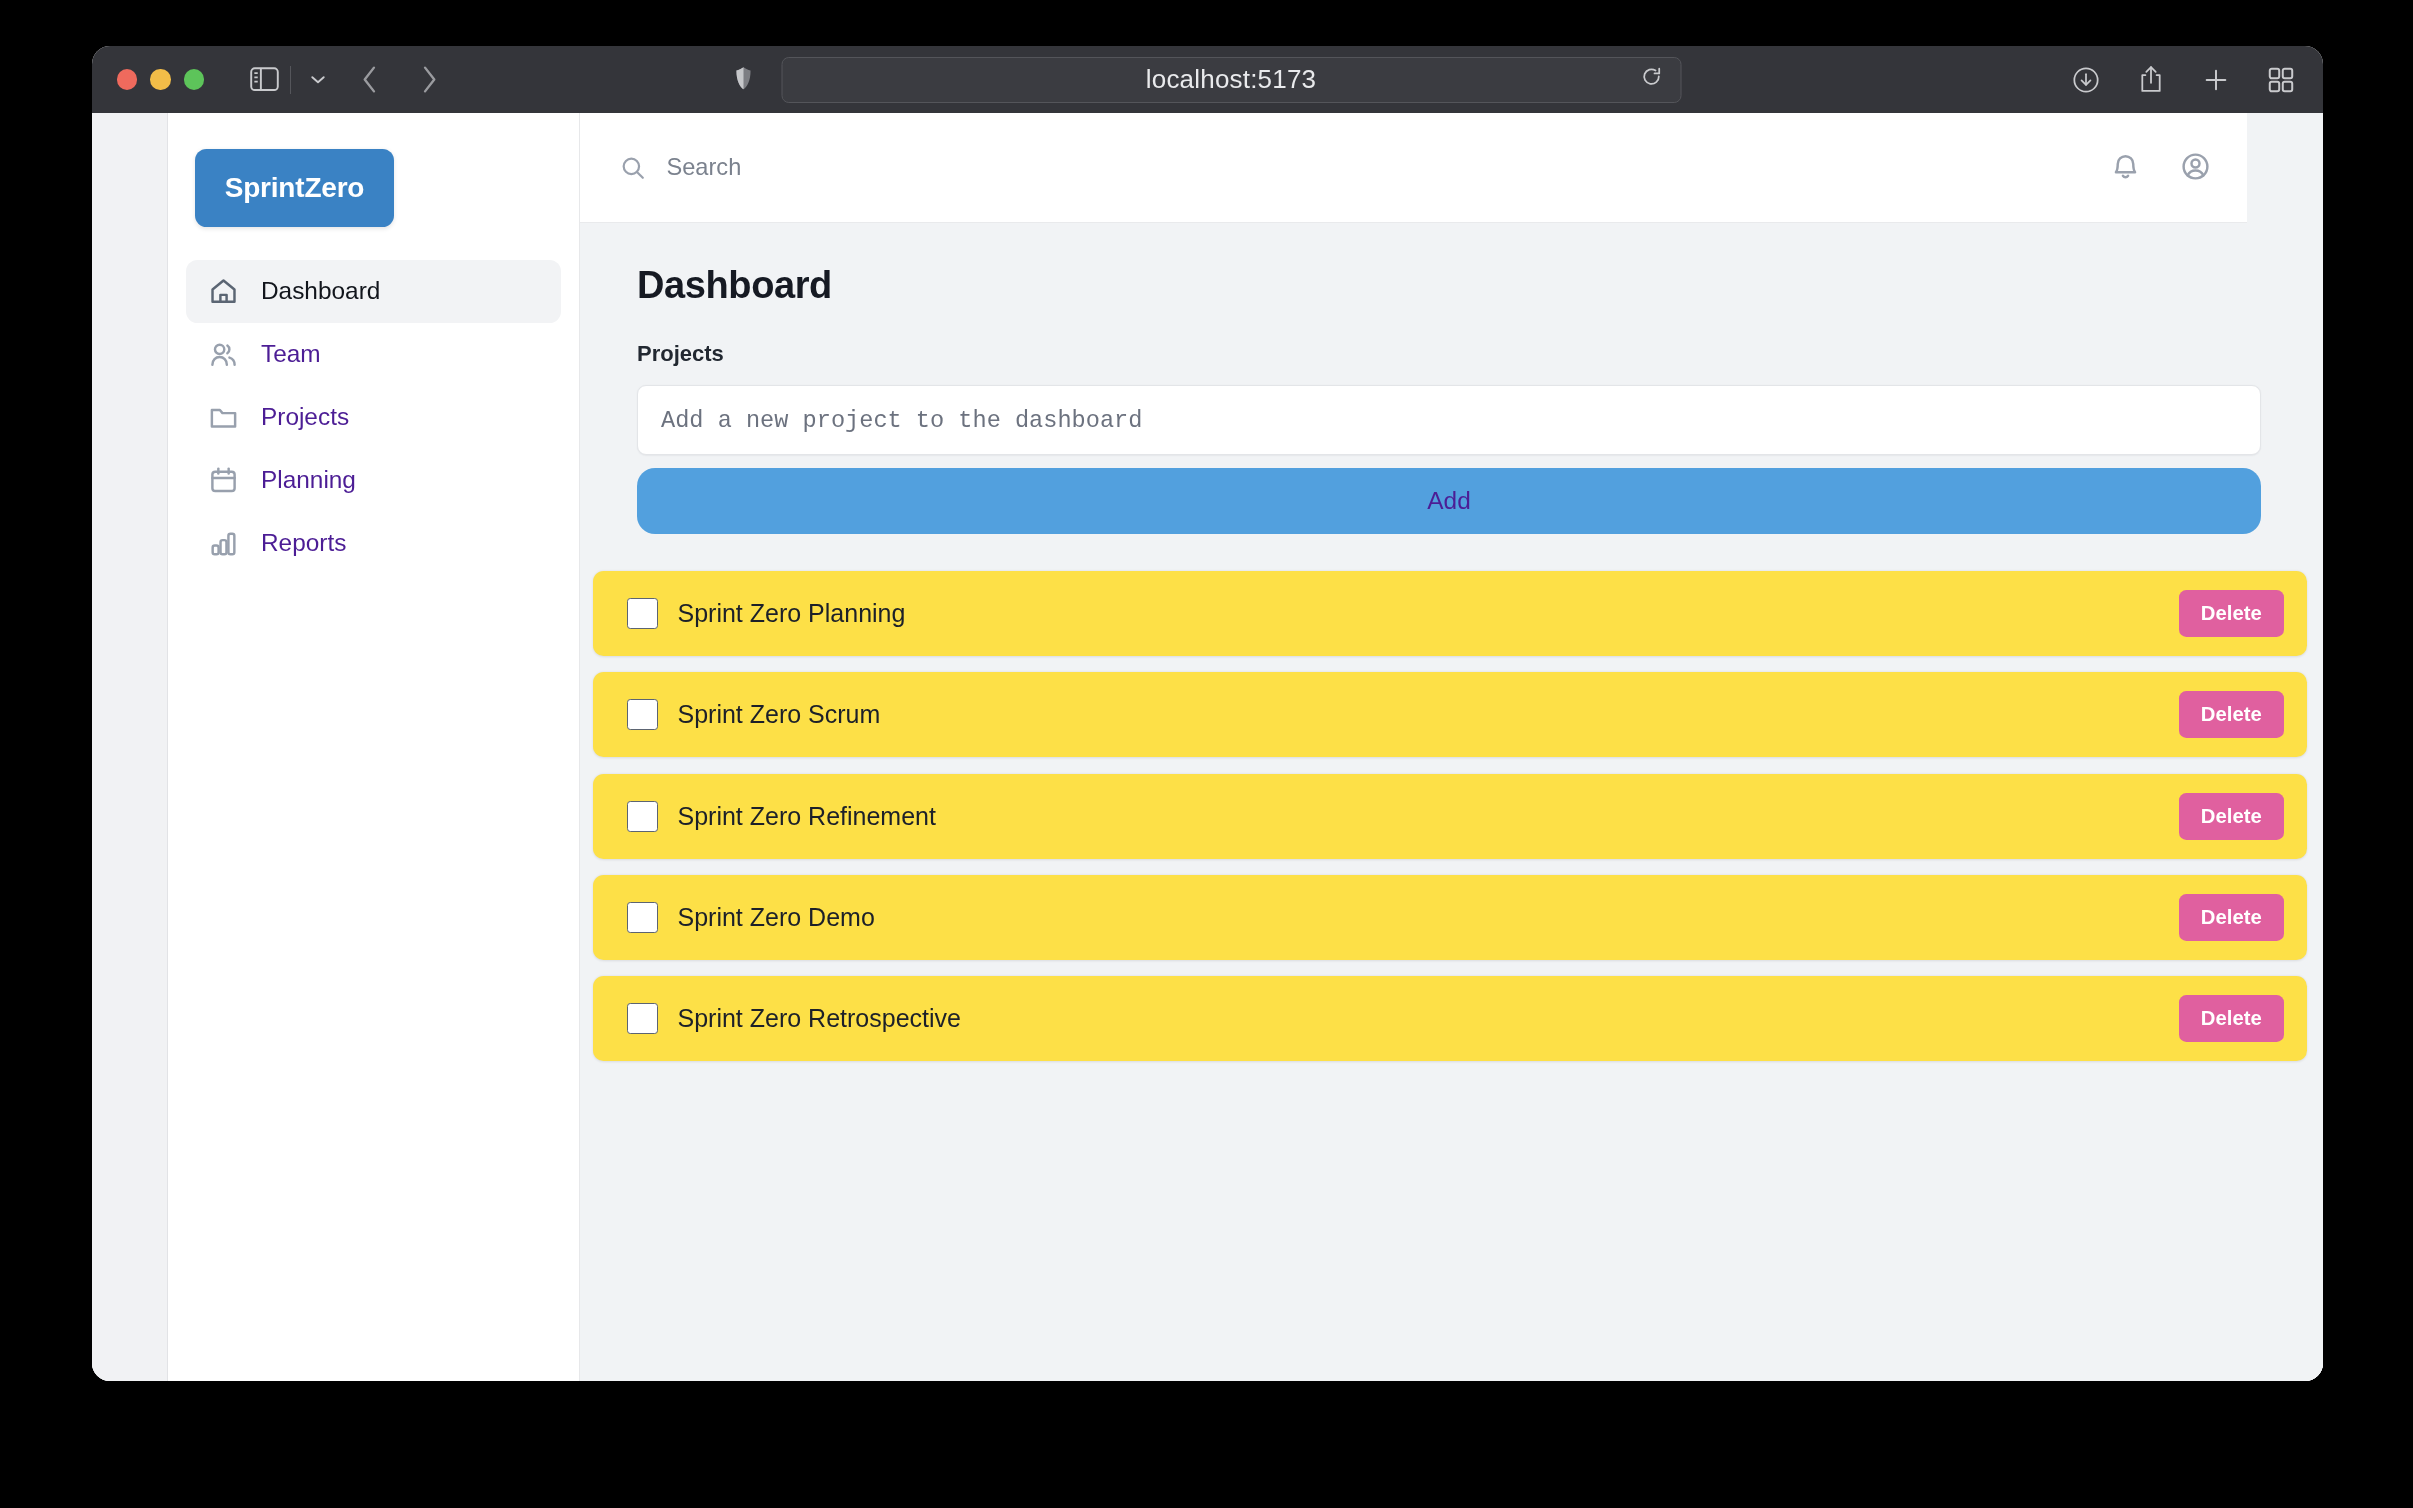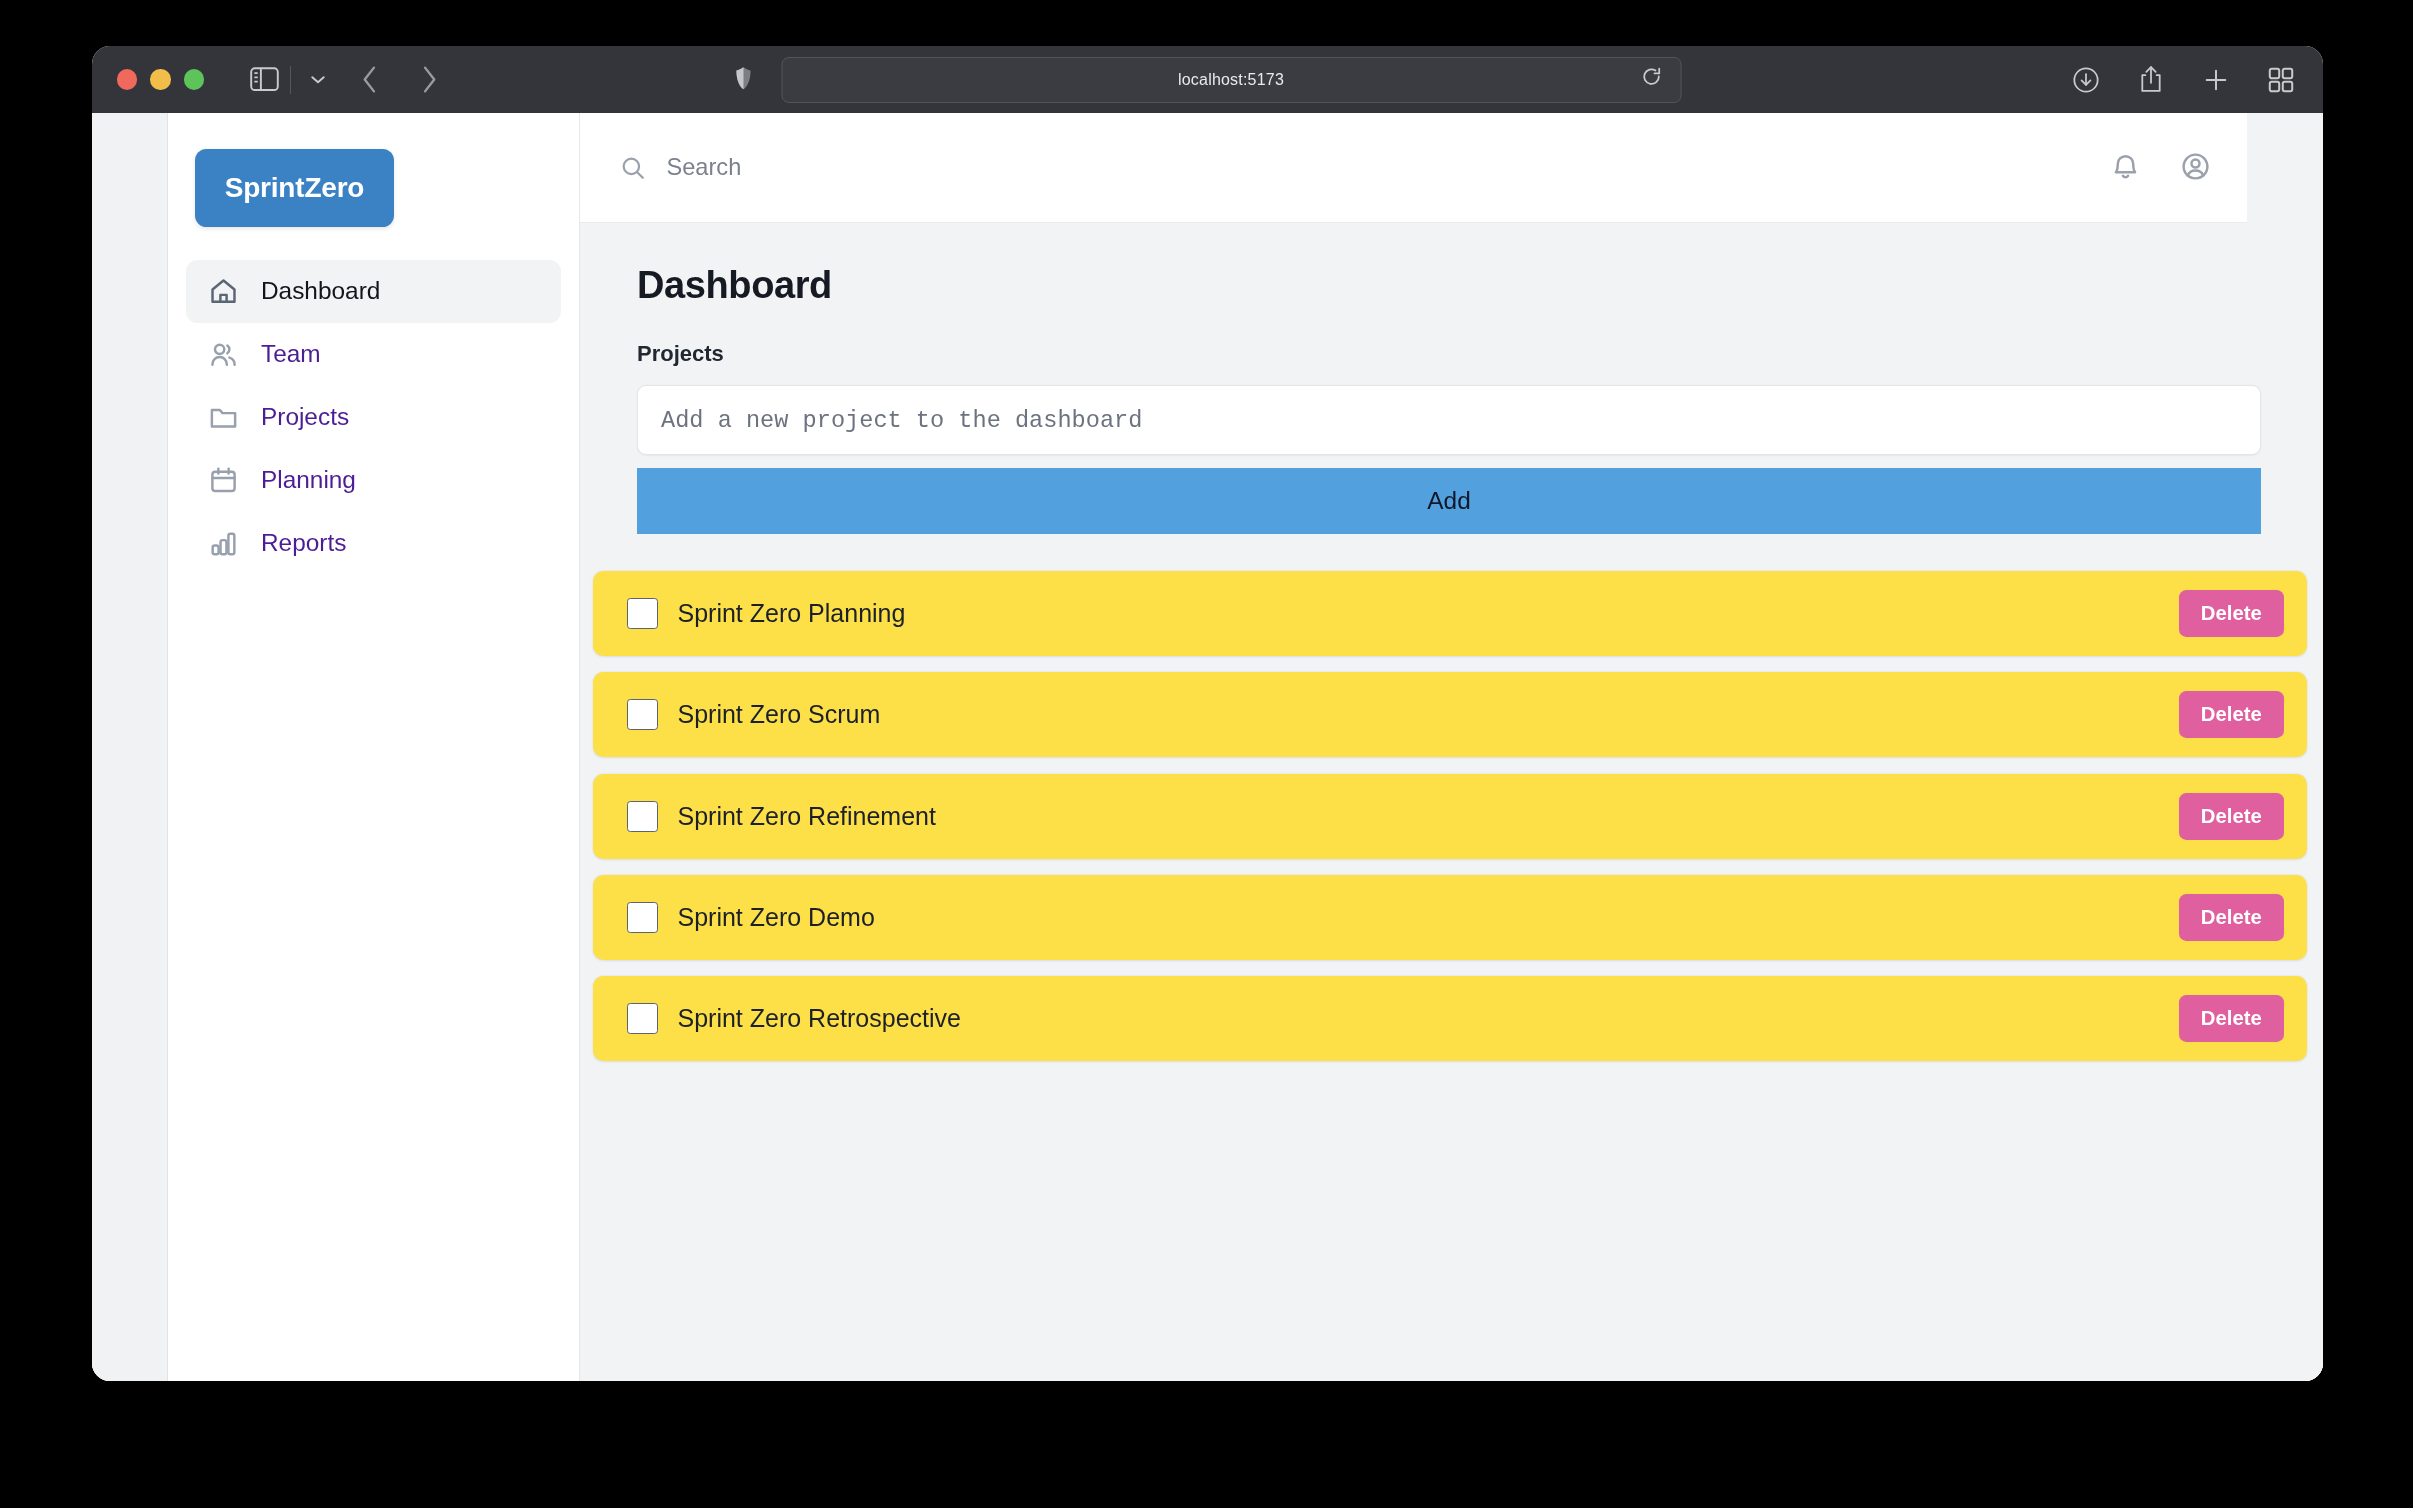--- a/index.html
+++ b/index.html
@@ -60,21 +60,21 @@
   .urlbar {
     width: 900px; height: 46px;
     border: 0.8px solid #54555a;
     border-radius: 7.3px;
     background: #3b3c41;
     display: flex; align-items: center; justify-content: center;
     position: relative;
   }
   .url-text {
     color: #e9eaec;
-    font-size: 16px;
+    font-size: 26px;
     letter-spacing: 0.2px;
   }
   .reload {
     position: absolute; right: 18px; top: 50%;
     transform: translateY(-50%);
     color: #c9cacd;
   }
   .tb-right {
     position: absolute; right: 29px;
     display: flex; align-items: center; gap: 38px;
@@ -194,22 +194,22 @@
     font-size: 23.6px;
     color: #6d28d9;
     outline: none;
     box-shadow: 0 0.8px 1.6px rgba(16,24,40,0.05);
   }
   .project-input::placeholder { color: #6c727f; }
   .add-button {
     width: 100%; height: 66px;
     margin-top: 13px;
     background: #52a0de;
-    border: none; border-radius: 0;
-    color: #0f172a;
+    border: none; border-radius: 18px;
+    color: #4c1d95;
     font-family: "Liberation Sans", sans-serif;
     font-size: 24.4px;
     cursor: pointer;
   }
 
   .divider-gap { height: 37px; }
 
   .project-list { padding: 0 16.3px 0 6.5px; margin-left: 6.5px; }
   .project-row {
     height: 85px;

